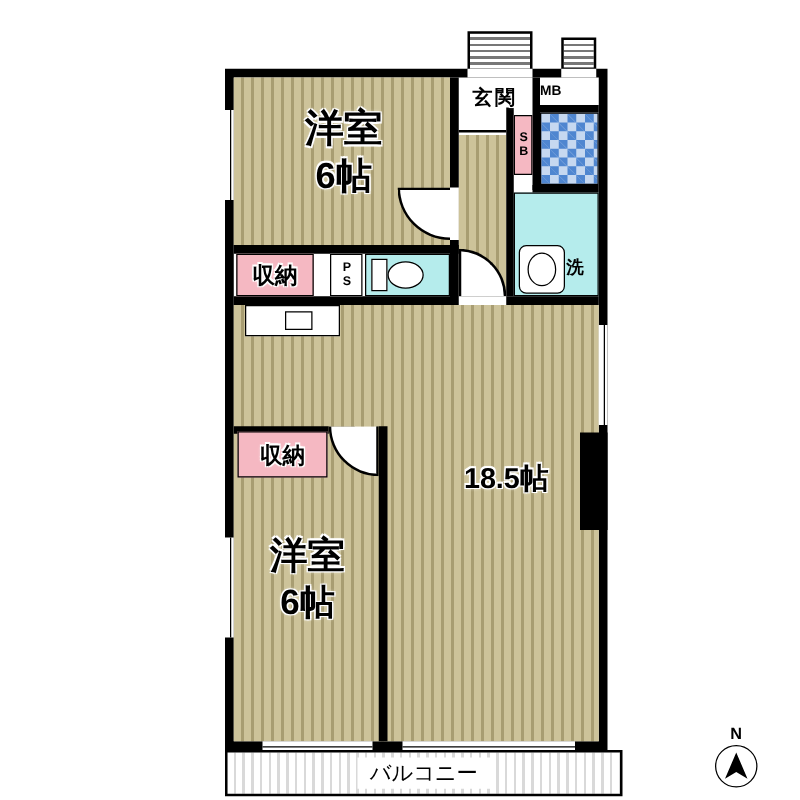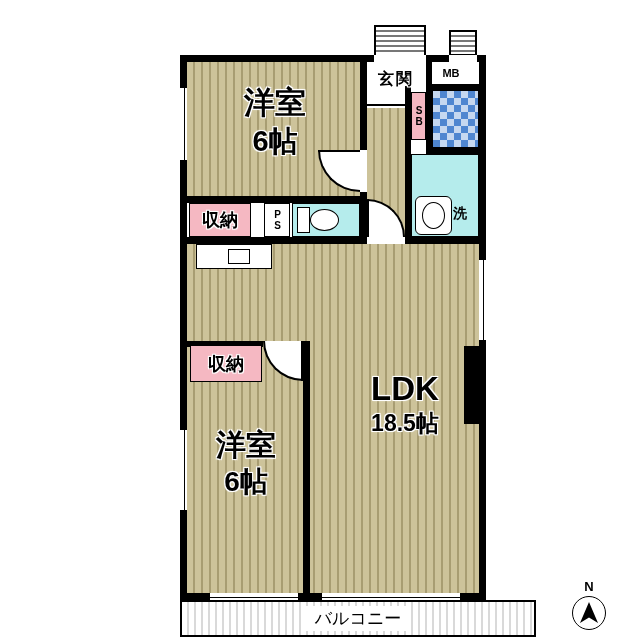--- a/index.html
+++ b/index.html
@@ -29,21 +29,21 @@
          border-right:2px solid #000;border-radius:0 0 0 100%}
   .doorC{position:absolute;background:#fff;border-left:2px solid #000;border-bottom:2px solid #000;
          border-top:2px solid #000;border-radius:0 0 0 100%}
   .winv{position:absolute;background:#fff}
   .winv i{position:absolute;left:50%;top:0;width:1px;height:100%;background:#000}
   .winh{position:absolute;background:#fff}
   .winh i{position:absolute;top:50%;left:0;width:100%;height:1px;background:#000}
   .halo{text-shadow:-1px -1px 0 #fff,1px -1px 0 #fff,-1px 1px 0 #fff,1px 1px 0 #fff,0 0 3px #fff}
   .roomlbl{position:absolute;text-align:center;font-weight:bold;line-height:1.25}
   .vtext{writing-mode:vertical-rl;text-orientation:upright;font-size:10px;font-weight:bold;line-height:1}
-  .balcony{position:absolute;left:180px;top:600px;width:356px;height:37px;border:2px solid #000;
+  .balcony{position:absolute;left:180px;top:600px;width:318px;height:37px;border:2px solid #000;
            background:repeating-linear-gradient(90deg,#fff 0,#fff 5px,var(--balcony-stripe,#d9d9d9) 5px,var(--balcony-stripe,#d9d9d9) 7px);
            display:flex;align-items:center;justify-content:center}
   .balcony span{background:#fff;padding:1px 10px;font-size:17px}
   .compass{position:absolute;left:566px;top:580px;width:46px;text-align:center}
   .compass .n{font-size:13px;font-weight:bold;line-height:14px}
   .compass .circle{width:34px;height:34px;border:1.5px solid #000;border-radius:50%;
                    margin:2px auto 0;display:flex;align-items:center;justify-content:center;background:#fff}
 </style>
 </head>
 <body>
@@ -80,21 +80,21 @@
 
   <div class="pink" style="left:189px;top:203px;width:62px;height:34px">
     <span class="halo">収納</span>
   </div>
   <div class="whitebox" style="left:264px;top:203px;width:26px;height:34px;display:flex;align-items:center;justify-content:center">
     <span class="vtext">PS</span>
   </div>
   <div class="pink" style="left:411px;top:92px;width:15px;height:48px;font-size:10px">
     <span class="vtext">SB</span>
   </div>
-  <div style="position:absolute;left:432px;top:62px;width:38px;height:22px;display:flex;align-items:center;justify-content:center;font-size:11px;font-weight:bold">
+  <div style="position:absolute;left:432px;top:62px;width:38px;height:22px;display:flex;align-items:center;font-size:11px;font-weight:bold">
     <span>MB</span>
   </div>
   <div class="pink" style="left:190px;top:345px;width:72px;height:37px">
     <span class="halo">収納</span>
   </div>
 
   <div class="whitebox" style="left:196px;top:244px;width:76px;height:25px"></div>
   <div class="whitebox" style="left:228px;top:249px;width:22px;height:15px;border-width:1px"></div>
 
   <div class="whitebox" style="left:297px;top:207px;width:13px;height:26px"></div>
@@ -123,21 +123,20 @@
   <div class="winh" style="left:322px;top:593px;width:138px;height:7px">
       <i></i>
     </div>
 
   <div class="roomlbl halo" style="left:200px;top:84px;width:150px">
     <div style="font-size:31px">洋室</div>
     <div style="font-size:29px">6帖</div>
   </div>
   <div class="roomlbl halo" style="left:368px;top:69px;width:56px;font-size:16px;letter-spacing:2px">玄関</div>
   <div class="roomlbl halo" style="left:335px;top:368px;width:140px">
-    <div style="font-size:33px">LDK</div>
     <div style="font-size:23px">18.5帖</div>
   </div>
   <div class="roomlbl halo" style="left:189px;top:426px;width:114px">
     <div style="font-size:30px">洋室</div>
     <div style="font-size:28px">6帖</div>
   </div>
 
   <div class="balcony">
     <span>バルコニー</span>
   </div>

